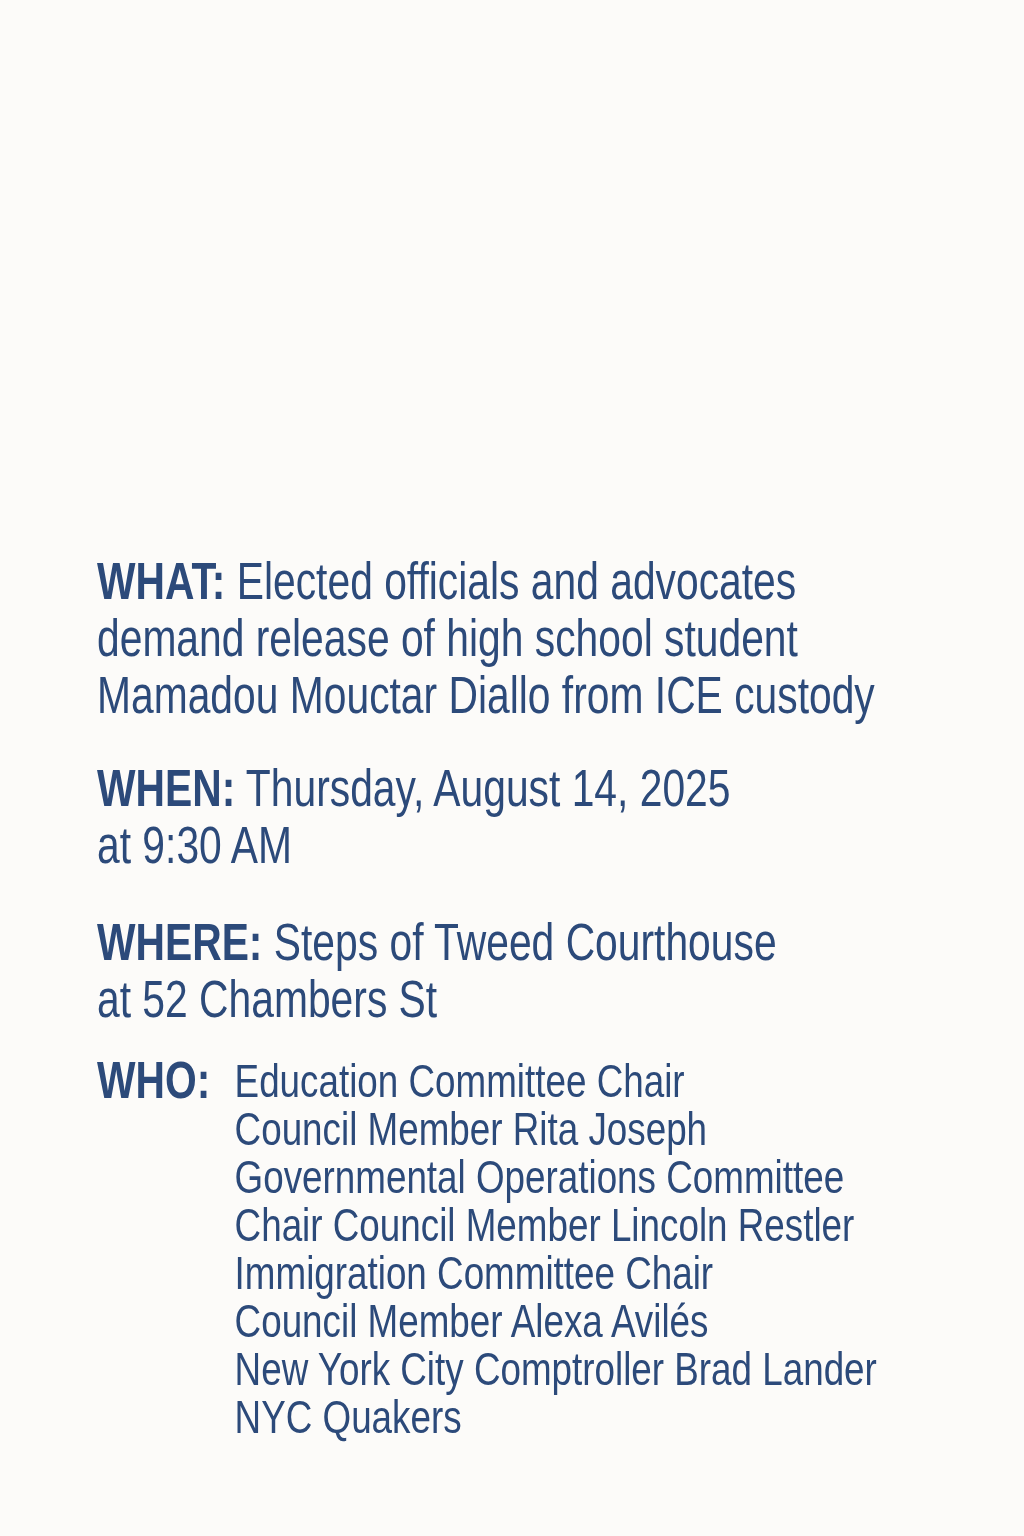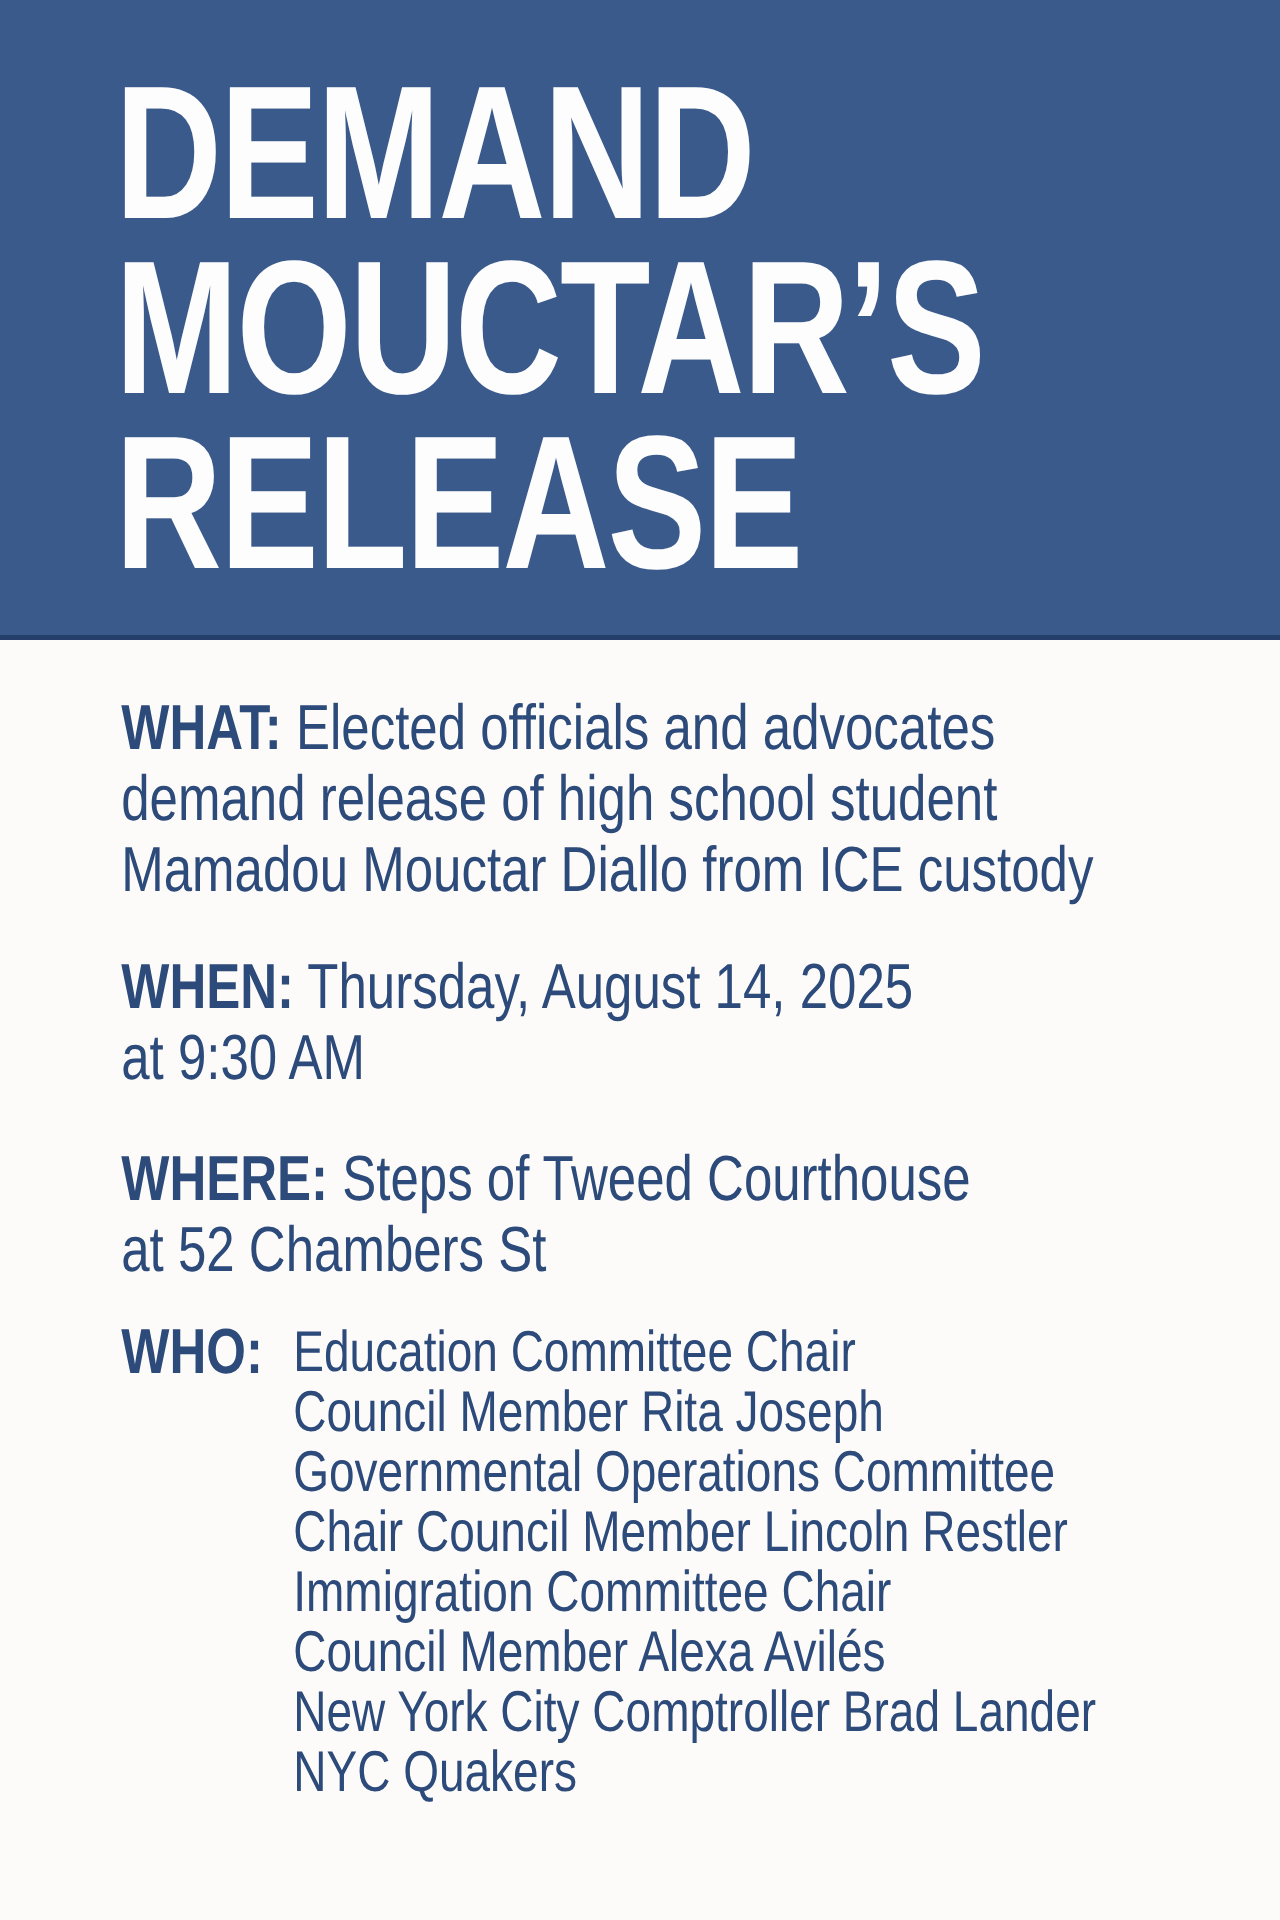--- a/index.html
+++ b/index.html
@@ -58,27 +58,20 @@
     margin-left: 172px;
     font-size: 46px;
     line-height: 48px;
   }
 </style>
 </head>
 <body>
 
 <div class="page">
 
-  <div class="banner">
-    <div class="headline">
-      <div>DEMAND</div>
-      <div>MOUCTAR’S</div>
-      <div>RELEASE</div>
-    </div>
-  </div>
 
   <div class="section section-what">
     <div><span class="label">WHAT:</span> <span>Elected officials and advocates</span></div>
     <div>demand release of high school student</div>
     <div>Mamadou Mouctar Diallo from ICE custody</div>
   </div>
 
   <div class="section section-when">
     <div><span class="label">WHEN:</span> <span>Thursday, August 14, 2025</span></div>
     <div>at 9:30 AM</div>

